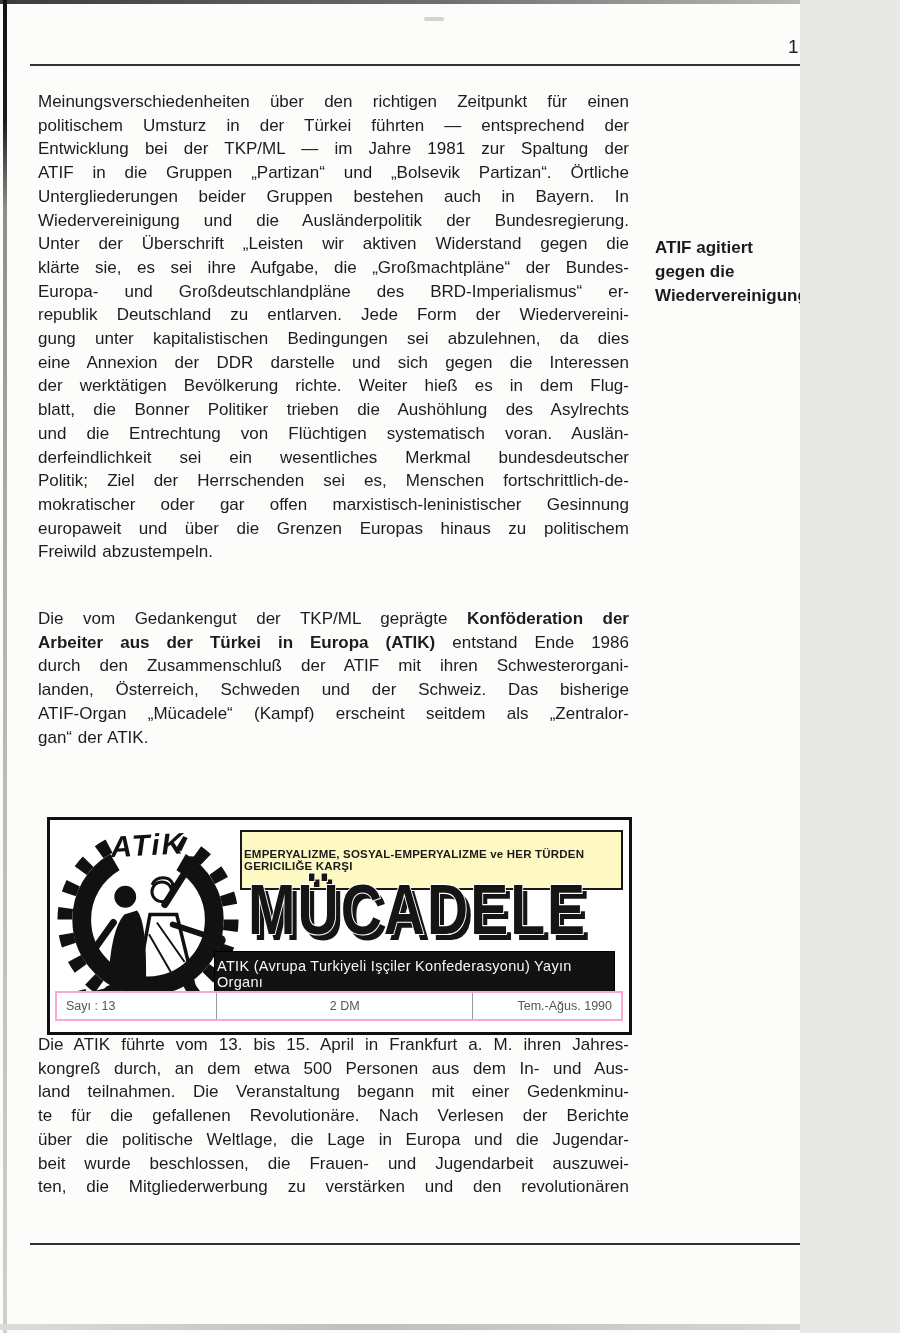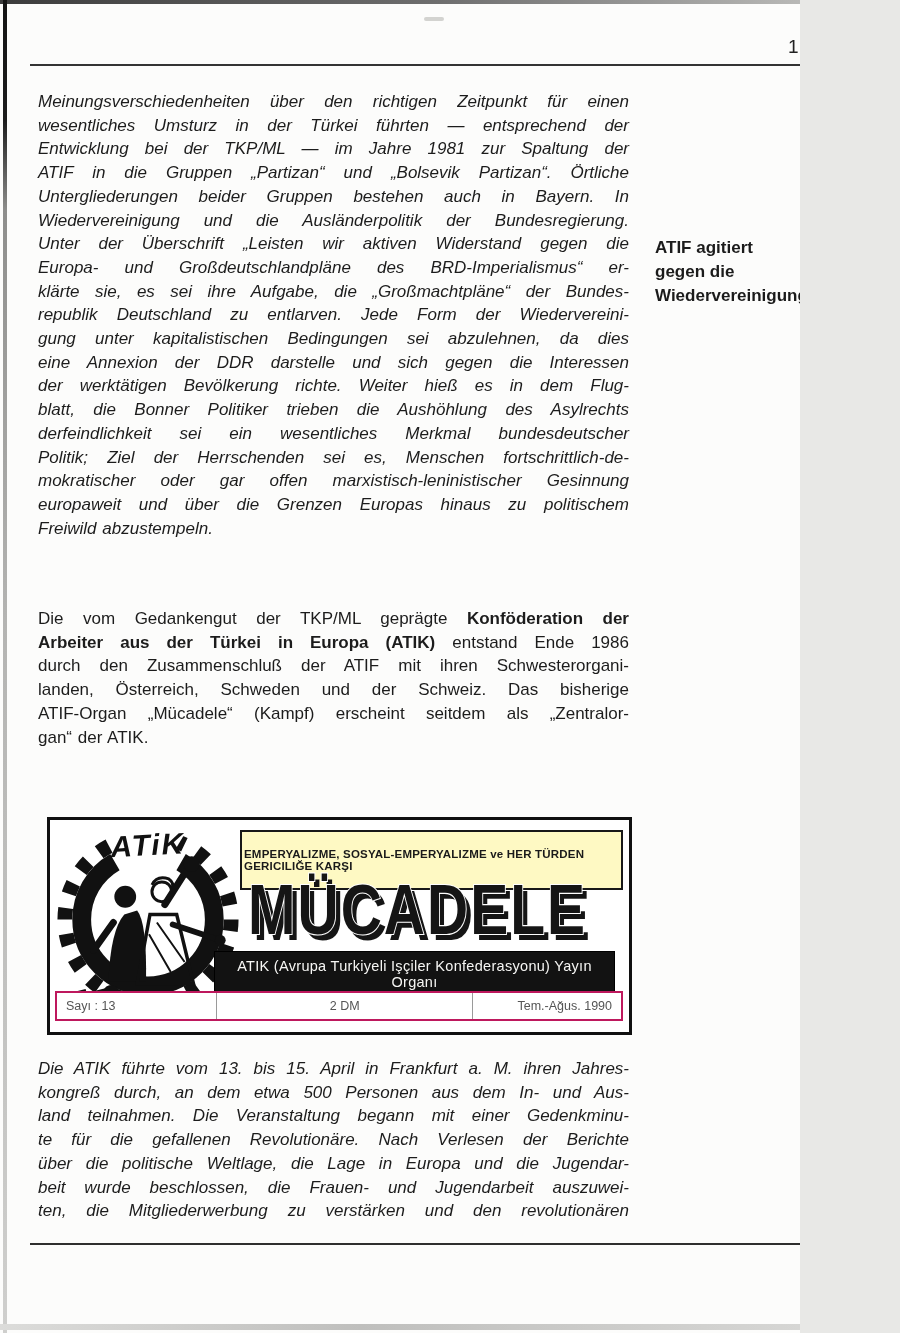--- a/index.html
+++ b/index.html
@@ -20,46 +20,46 @@
   
   .pageno{position:absolute;top:36px;left:788px;font-size:19px;letter-spacing:1px;color:#222;}
   .rule-top{position:absolute;top:64px;left:30px;width:827px;height:2px;background:#343434;}
   .rule-bottom{position:absolute;top:1243px;left:30px;width:815px;height:2px;background:#2e2e2e;}
   
   .para{position:absolute;left:38px;width:591px;font-size:17px;line-height:23.7px;
     color:#1c1c1c;word-spacing:1px;}
   .para .tline{text-align:justify;text-align-last:justify;}
   .para .tline:last-child{text-align-last:left;}
   .para.cont .tline:last-child{text-align-last:justify;}
-  #para1{top:90px;font-style:italic;}
+  #para1{top:90px;}
   #para2{top:607px;}
-  #para3{top:1057px;font-style:italic;}
+  #para3{top:1033px;}
   .b{font-weight:bold;}
   .margin-note{position:absolute;left:655px;top:236px;width:220px;
     font-size:17px;line-height:24px;font-weight:bold;color:#1b1b1b;}
   
   .masthead{position:absolute;left:47px;top:817px;width:585px;height:218px;
     border:3px solid #101010;background:#ffffff;box-sizing:border-box;}
   .m-logo{position:absolute;left:4px;top:2px;width:188px;height:196px;}
   .m-banner{position:absolute;left:190px;top:10px;right:6px;
     border:2px solid #181818;background:#fef9c3;
     font-size:11.5px;font-weight:bold;
     padding:16px 2px;letter-spacing:.2px;color:#1a1a1a;}
   .m-titlewrap{position:absolute;left:160px;top:38px;right:4px;height:92px;text-decoration:underline;}
   .m-titlewrap .layer{position:absolute;left:0;right:0;top:10px;text-align:center;
     font-weight:bold;font-size:57px;letter-spacing:2px;
     transform-origin:top center;white-space:nowrap;}
   .m-titlewrap .t-shadow{color:#151515;transform:translate(5px,6px) scaleY(1.25);}
   .m-titlewrap .t-face{color:#151515;-webkit-text-stroke:1.7px #ffffff;
     paint-order:stroke fill;transform:scaleY(1.25);}
   .m-bar{position:absolute;left:164px;top:131px;right:14px;background:#121212;
-    color:#f6f6f4;font-size:14.5px;text-align:center;padding:6px 2px;
+    color:#f6f6f4;font-size:14.5px;padding:6px 2px;
     letter-spacing:.3px;border:1px solid #000;}
   .m-footer{position:absolute;left:5px;right:6px;bottom:11px;height:26px;
-    border:2px solid #be185d;display:flex;align-items:center;
+    border:2px solid #f9a8d4;display:flex;align-items:center;
     font-size:12.5px;color:#555;background:#fff;}
   .m-footer .cell{padding:0 9px;white-space:nowrap;}
   .cell-issue{width:25%;border-right:1px solid #9a9a9a;align-self:stretch;display:flex;align-items:center;}
   .cell-price{flex:1;text-align:center;}
   .cell-date{width:23%;text-align:right;border-left:1px solid #9a9a9a;align-self:stretch;display:flex;align-items:center;justify-content:flex-end;}
 </style>
 </head>
 <body>
 
 <div class="page">
@@ -67,33 +67,34 @@
   <div class="edge-top"></div>
   <div class="edge-left"></div>
   <div class="edge-bottom"></div>
   <div class="speck"></div>
 
   <div class="pageno">127</div>
   <div class="rule-top"></div>
 
   <div class="para" id="para1">
       <div class="tline">Meinungsverschiedenheiten über den richtigen Zeitpunkt für einen</div>
-      <div class="tline">wesentliches Umsturz in der Türkei führten — entsprechend der</div>
+      <div class="tline">politischem Umsturz in der Türkei führten — entsprechend der</div>
       <div class="tline">Entwicklung bei der TKP/ML — im Jahre 1981 zur Spaltung der</div>
       <div class="tline">ATIF in die Gruppen „Partizan“ und „Bolsevik Partizan“. Örtliche</div>
       <div class="tline">Untergliederungen beider Gruppen bestehen auch in Bayern. In</div>
       <div class="tline">Wiedervereinigung und die Ausländerpolitik der Bundesregierung.</div>
       <div class="tline">Unter der Überschrift „Leisten wir aktiven Widerstand gegen die</div>
+      <div class="tline">klärte sie, es sei ihre Aufgabe, die „Großmachtpläne“ der Bundes-</div>
       <div class="tline">Europa- und Großdeutschlandpläne des BRD-Imperialismus“ er-</div>
-      <div class="tline">klärte sie, es sei ihre Aufgabe, die „Großmachtpläne“ der Bundes-</div>
       <div class="tline">republik Deutschland zu entlarven. Jede Form der Wiedervereini-</div>
       <div class="tline">gung unter kapitalistischen Bedingungen sei abzulehnen, da dies</div>
       <div class="tline">eine Annexion der DDR darstelle und sich gegen die Interessen</div>
       <div class="tline">der werktätigen Bevölkerung richte. Weiter hieß es in dem Flug-</div>
       <div class="tline">blatt, die Bonner Politiker trieben die Aushöhlung des Asylrechts</div>
+      <div class="tline">und die Entrechtung von Flüchtigen systematisch voran. Auslän-</div>
       <div class="tline">derfeindlichkeit sei ein wesentliches Merkmal bundesdeutscher</div>
       <div class="tline">Politik; Ziel der Herrschenden sei es, Menschen fortschrittlich-de-</div>
       <div class="tline">mokratischer oder gar offen marxistisch-leninistischer Gesinnung</div>
       <div class="tline">europaweit und über die Grenzen Europas hinaus zu politischem</div>
       <div class="tline">Freiwild abzustempeln.</div>
     </div>
 
   <div class="margin-note">
       <div>ATIF agitiert</div>
       <div>gegen die</div>

